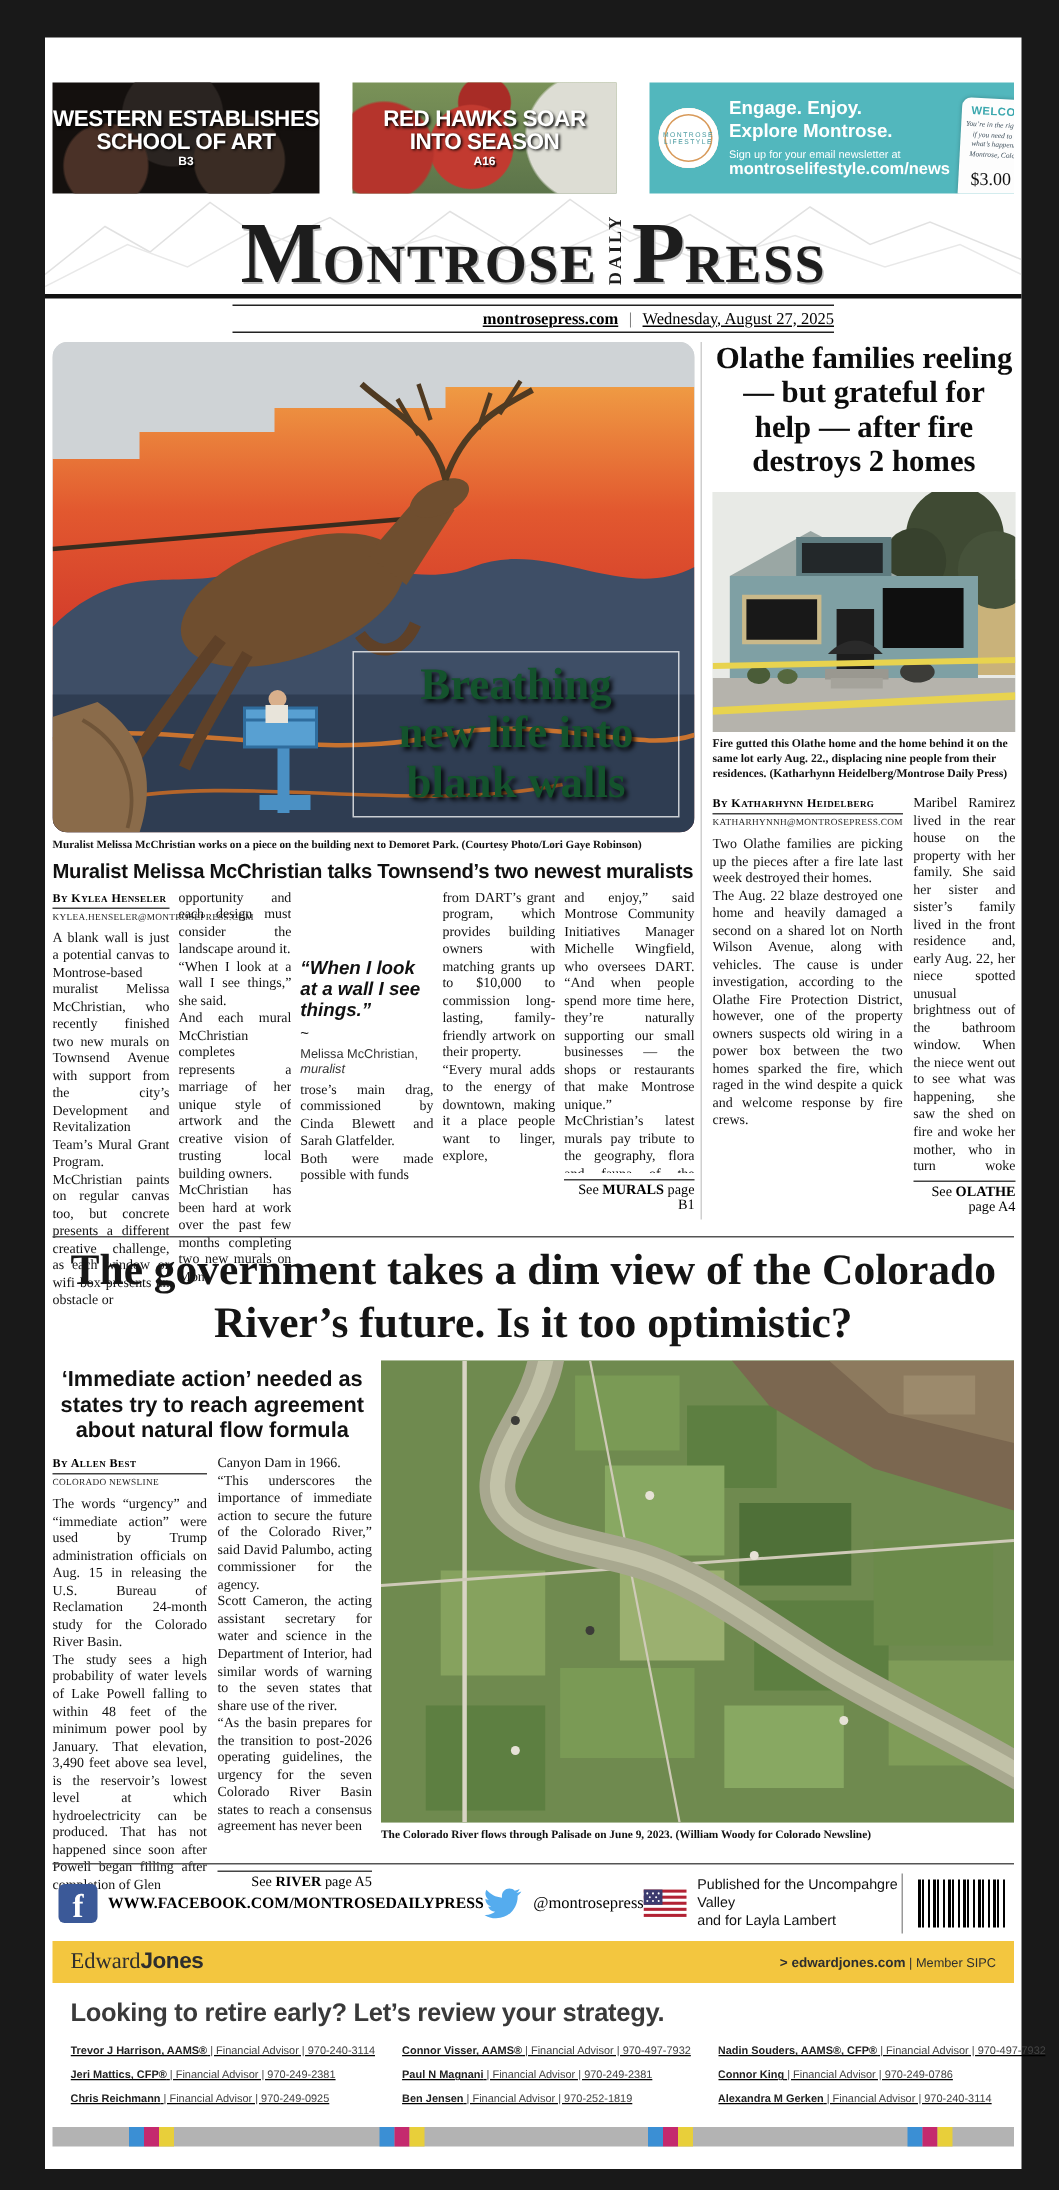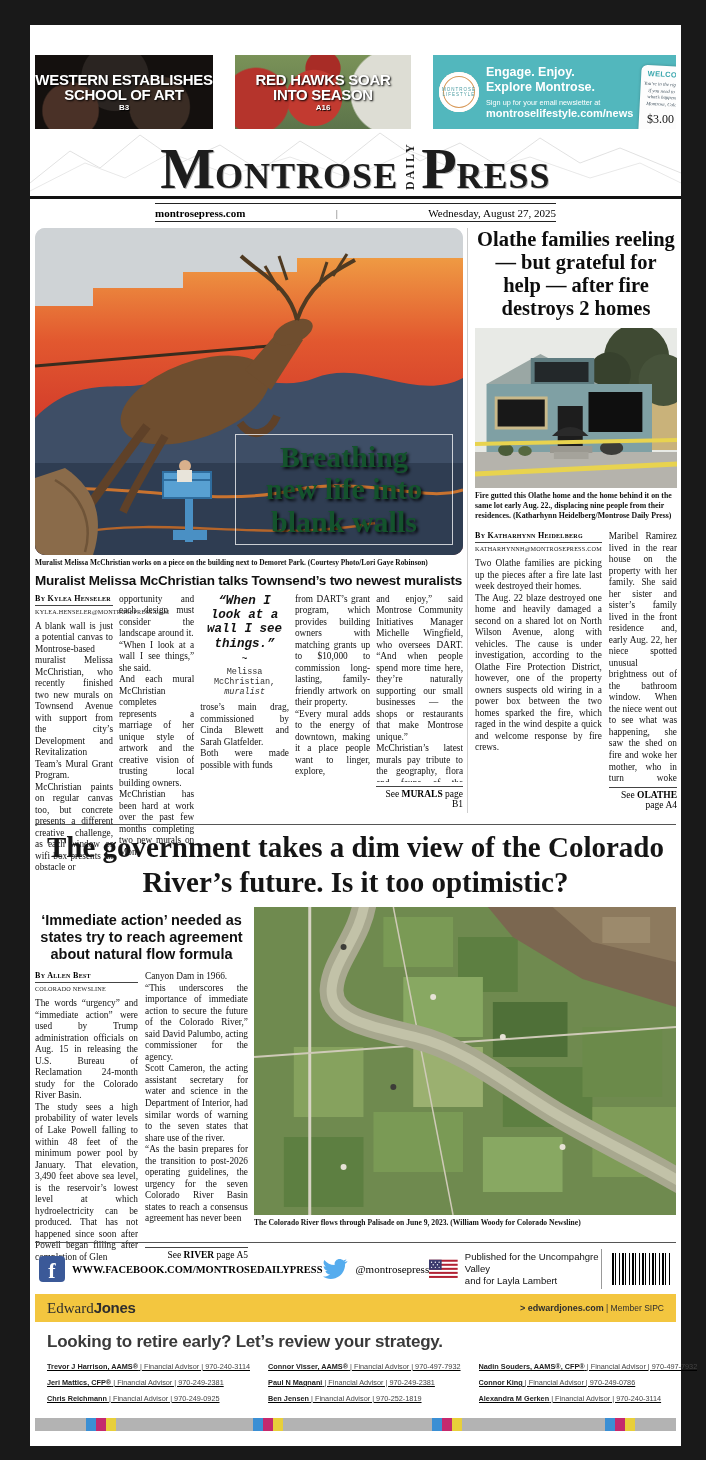--- a/index.html
+++ b/index.html
@@ -38,40 +38,40 @@
 
   
   .price { position:absolute; right:7px; top:87px; font-size:12px; color:#111; }
   .masthead { position:absolute; left:0; right:0; top:98px; height:73px; overflow:hidden; }
   .mast-sketch { position:absolute; inset:0; opacity:.55; }
   .mast-text { position:absolute; inset:0; display:flex; align-items:flex-end; justify-content:center; color:#1d1d1d; font-weight:bold; text-shadow:1px 1px 0 #bdbdbd; }
   .mast-big { font-size:58px; line-height:.95; }
   .mast-small { font-size:36px; line-height:1.05; letter-spacing:1px; }
   .mast-daily { writing-mode:vertical-rl; transform:rotate(180deg); font-size:12px; letter-spacing:2px; margin:0 3px 6px 5px; height:50px; text-shadow:none; }
   .mast-rule { position:absolute; left:0; right:0; top:171px; border-top:3px solid #111; }
-  .datebar { position:absolute; left:125px; right:125px; top:178px; height:19px; border-top:1px solid #222; border-bottom:1px solid #222; display:flex; align-items:center; justify-content:space-between; gap:7px; font-size:11px; }
+  .datebar { position:absolute; left:125px; right:125px; top:178px; height:19px; border-top:1px solid #222; border-bottom:1px solid #222; display:flex; align-items:center; justify-content:flex-end; gap:7px; font-size:11px;text-decoration:underline; }
   .datebar .site { font-weight:bold; }
   .datebar .sep { color:#666; }
 
   
   .byline-name { display:block; font-weight:bold; font-variant:small-caps; font-size:8px; letter-spacing:.3px; border-bottom:1px solid #444; padding-bottom:2px; }
   .byline-sub { display:block; font-size:6.2px; letter-spacing:.2px; color:#222; padding-top:2px; margin-bottom:6px; text-transform:uppercase; }
   .bodycol { font-size:9.3px; line-height:1.24; text-align:justify; white-space:pre-line; color:#111; overflow:hidden; }
   .jump { text-align:right; font-size:9.5px; border-top:1px solid #444; padding-top:2px; margin-top:4px; }
   .caption { font-weight:bold; font-size:7.6px; line-height:1.3; color:#111; }
 
   
   .mural-sec { position:absolute; left:5px; top:203px; width:428px; }
   .mural-photo { position:relative; width:428px; height:327px; border-radius:10px; overflow:hidden; background:#cfd3d6; }
   .mural-overlay { position:absolute; right:10px; bottom:10px; width:218px; border:1px solid rgba(255,255,255,.75); padding:6px 8px; color:#14532d; font-weight:bold; font-size:30px; line-height:1.08; text-align:center; white-space:pre-line; text-shadow:2px 2px 3px rgba(0,0,0,.85); }
   .mural-caption { margin-top:3px; font-size:7.4px; }
   .mural-kicker { margin-top:5px; font-family:"Liberation Sans", sans-serif; font-weight:bold; font-size:13.5px; letter-spacing:-0.2px; color:#111; }
   .mural-cols { display:flex; gap:6px; margin-top:6px; height:222px; }
   .mural-cols .c1 { width:78px; } .mural-cols .c2 { width:78px; } .mural-cols .c3 { width:92px; } .mural-cols .c4 { width:78px; } .mural-cols .c5 { width:90px; }
-  .pullquote { text-align:center; font-family:Liberation Mono, monospace; margin-bottom:5px; }
+  .pullquote { text-align:left; font-family:Liberation Sans, sans-serif; margin-bottom:5px;margin-top:44px; }
   .pq-text { font-weight:bold; font-style:italic; font-size:12.5px; line-height:1.15; color:#111; }
   .pq-tilde { font-size:10px; margin-top:3px; }
   .pq-attr { font-size:8.5px; color:#333; margin-top:2px; }
   .pq-role { font-size:8.5px; font-style:italic; color:#333; }
 
   
   .olathe-sec { position:absolute; left:437px; top:203px; width:210px; border-left:1px solid #cfcfcf; padding-left:7px; }
   .olathe-headline { font-weight:bold; font-size:20.5px; line-height:1.12; text-align:center; color:#0d0d0d; }
   .olathe-photo { position:relative; width:100%; height:160px; margin-top:8px; overflow:hidden; background:#e8eae6; }
   .olathe-caption { margin-top:3px; font-size:7.8px; }

